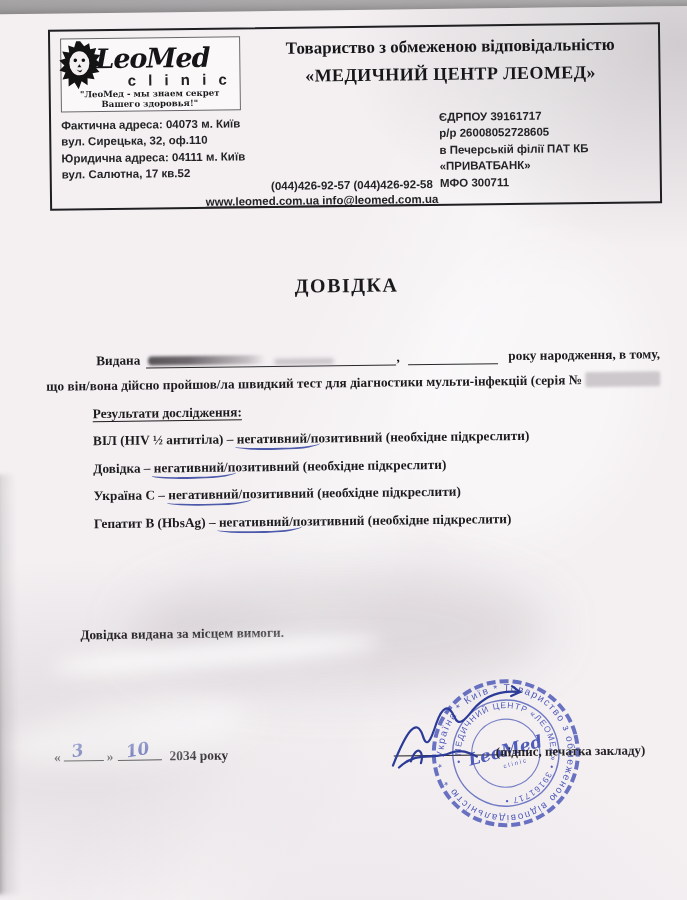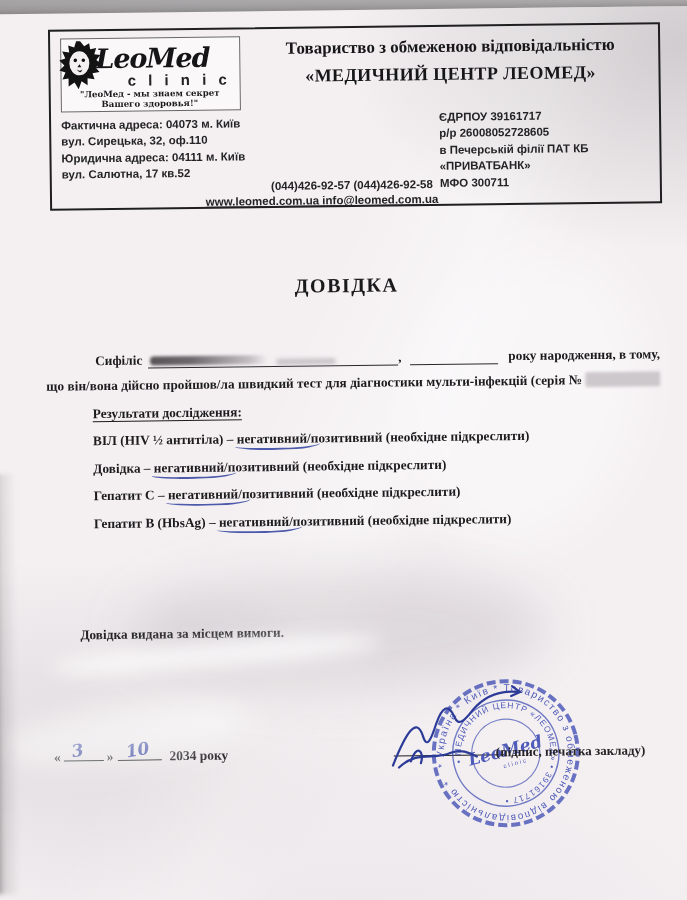--- a/index.html
+++ b/index.html
@@ -141,40 +141,40 @@
 
         <div class="phones">(044)426-92-57 (044)426-92-58</div>
         <div class="web">www.leomed.com.ua  info@leomed.com.ua</div>
       </div>
 
       <div class="doc-title">ДОВІДКА</div>
 
       <div class="para">
         <div class="pline1">
           <span class="indent"></span>
-          <span>Сифіліс</span>
+          <span>Видана</span>
           <span class="blank name">
             <span class="smudge"></span>
             <span class="smudge2"></span>
           </span>
           <span>,</span>
           <span class="blank b2"></span>
           <span>року народження, в тому,</span>
         </div>
         <div class="pline2">
           <span>що він/вона дійсно пройшов/ла  швидкий тест для діагностики мульти-інфекцій (серія №</span>
           <span class="serial-blur"></span>
         </div>
       </div>
 
       <div class="res-head">Результати дослідження:</div>
       <div class="results">
           <div class="res-row"><span>ВІЛ (HIV ½ антитіла) – </span><span class="pen">негативний</span><span>/позитивний (необхідне підкреслити)</span></div>
           <div class="res-row"><span>Довідка – </span><span class="pen">негативний</span><span>/позитивний (необхідне підкреслити)</span></div>
-          <div class="res-row"><span>Гепатит С – </span><span class="pen">негативний</span><span>/позитивний (необхідне підкреслити)</span></div>
+          <div class="res-row"><span>Україна С – </span><span class="pen">негативний</span><span>/позитивний (необхідне підкреслити)</span></div>
           <div class="res-row"><span>Гепатит В (HbsAg) – </span><span class="pen">негативний</span><span>/позитивний (необхідне підкреслити)</span></div>
         </div>
 
       <div class="issued">Довідка видана за місцем вимоги.</div>
 
       <div class="date-line">
         <span>«</span><span class="dblank day"><span class="hand">3</span></span><span>»</span><span class="dblank mon"><span class="hand">10</span></span><span>2034 року</span>
       </div>
 
       <div class="sig-line"></div>

